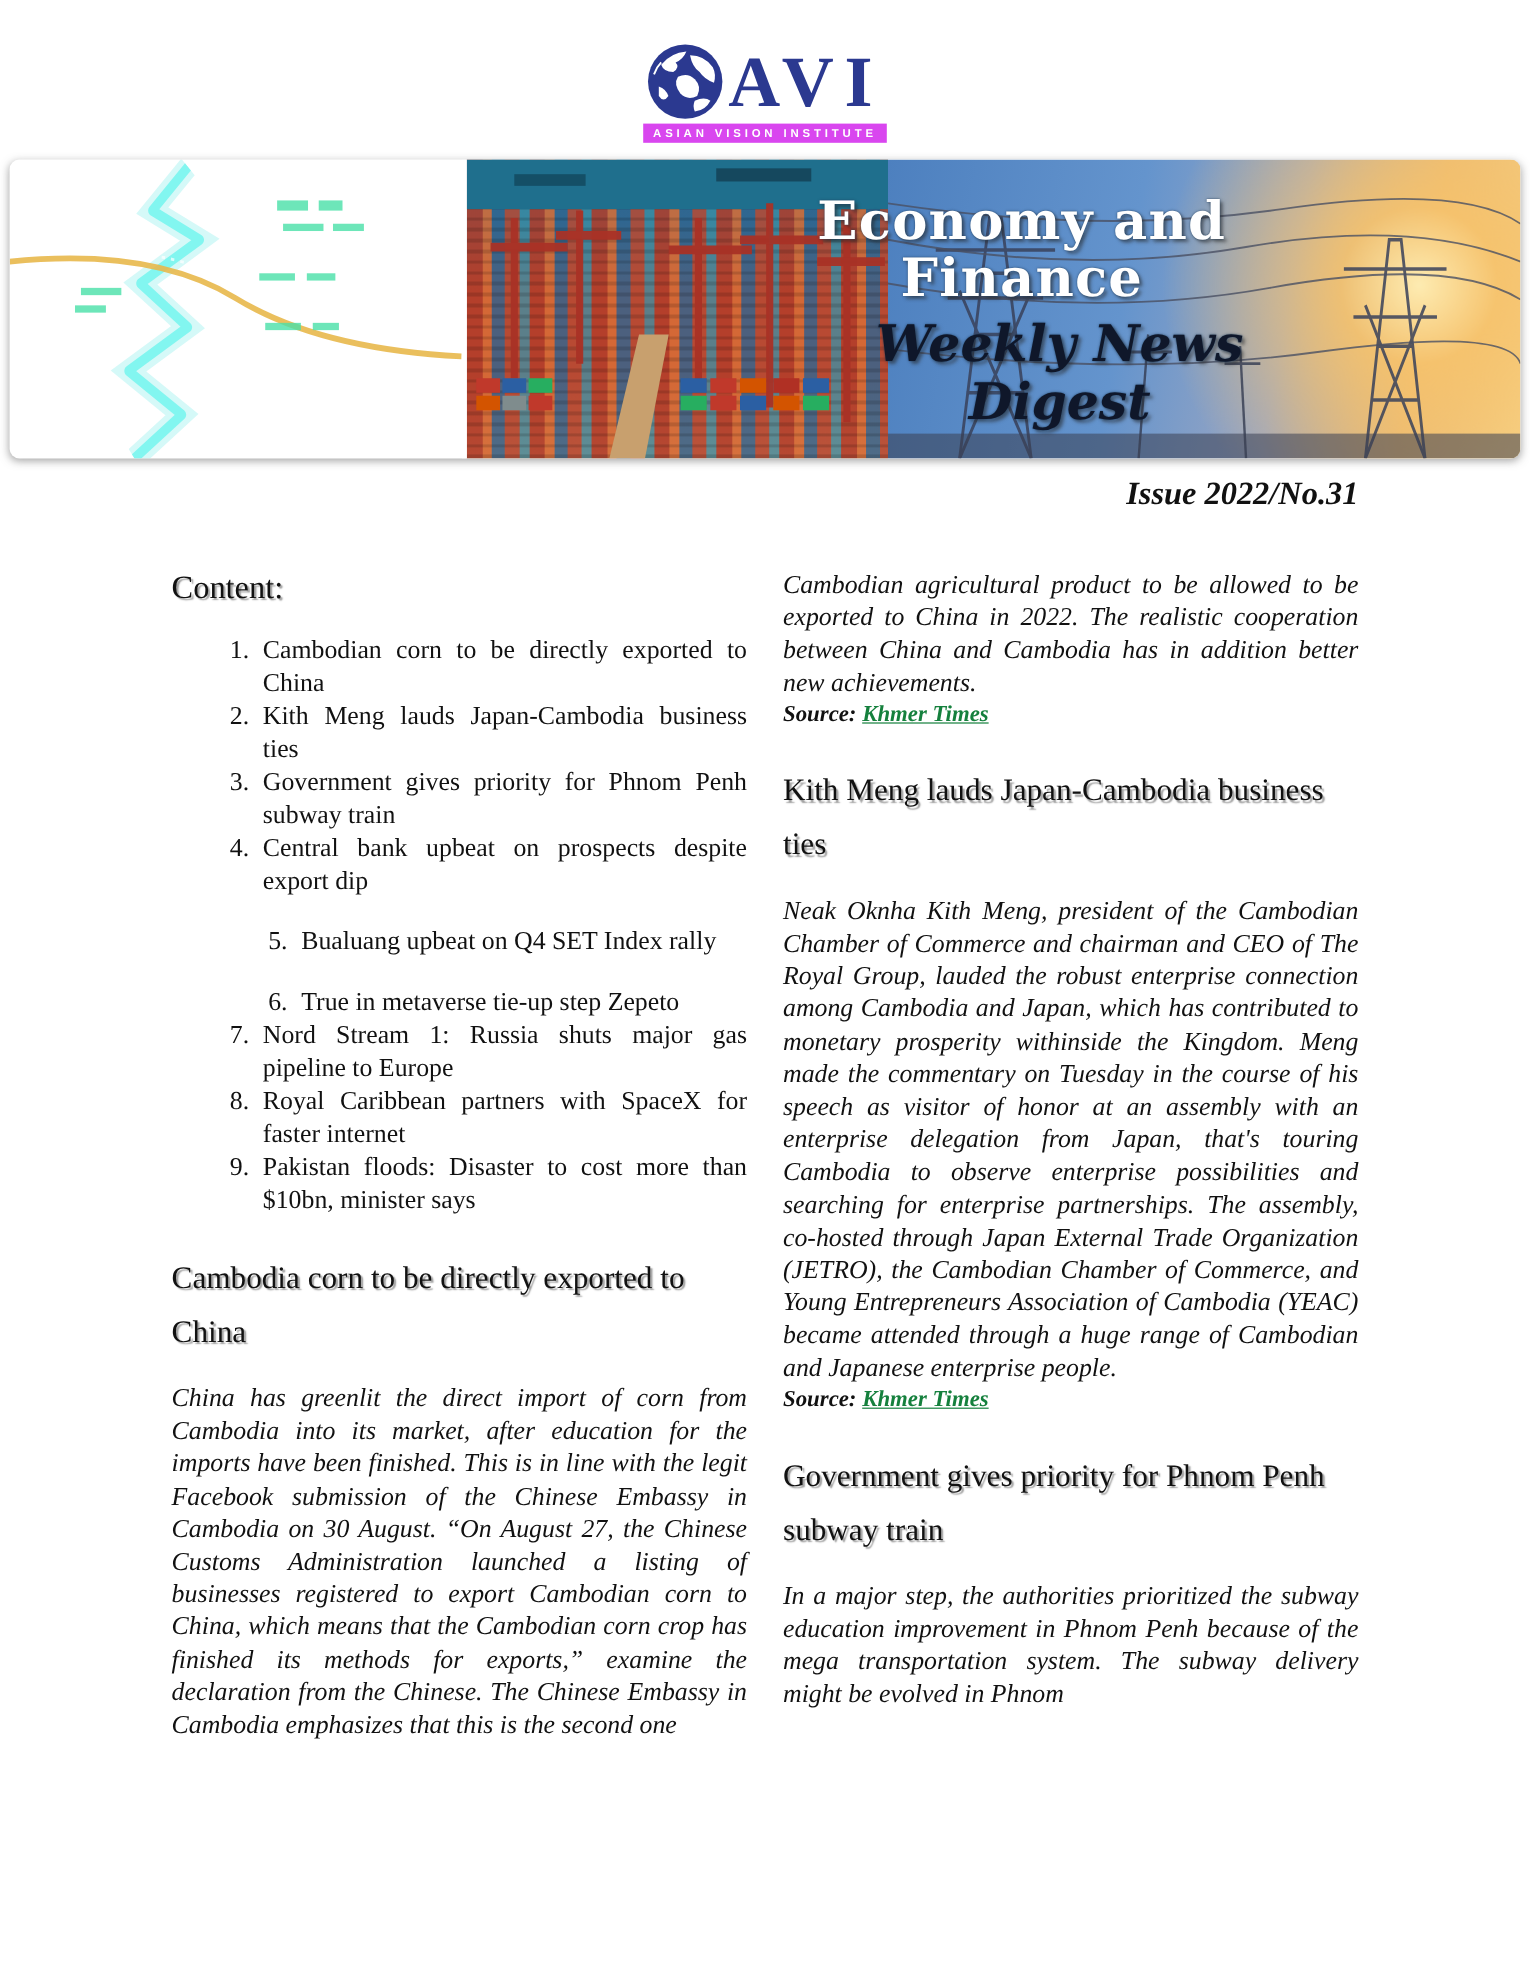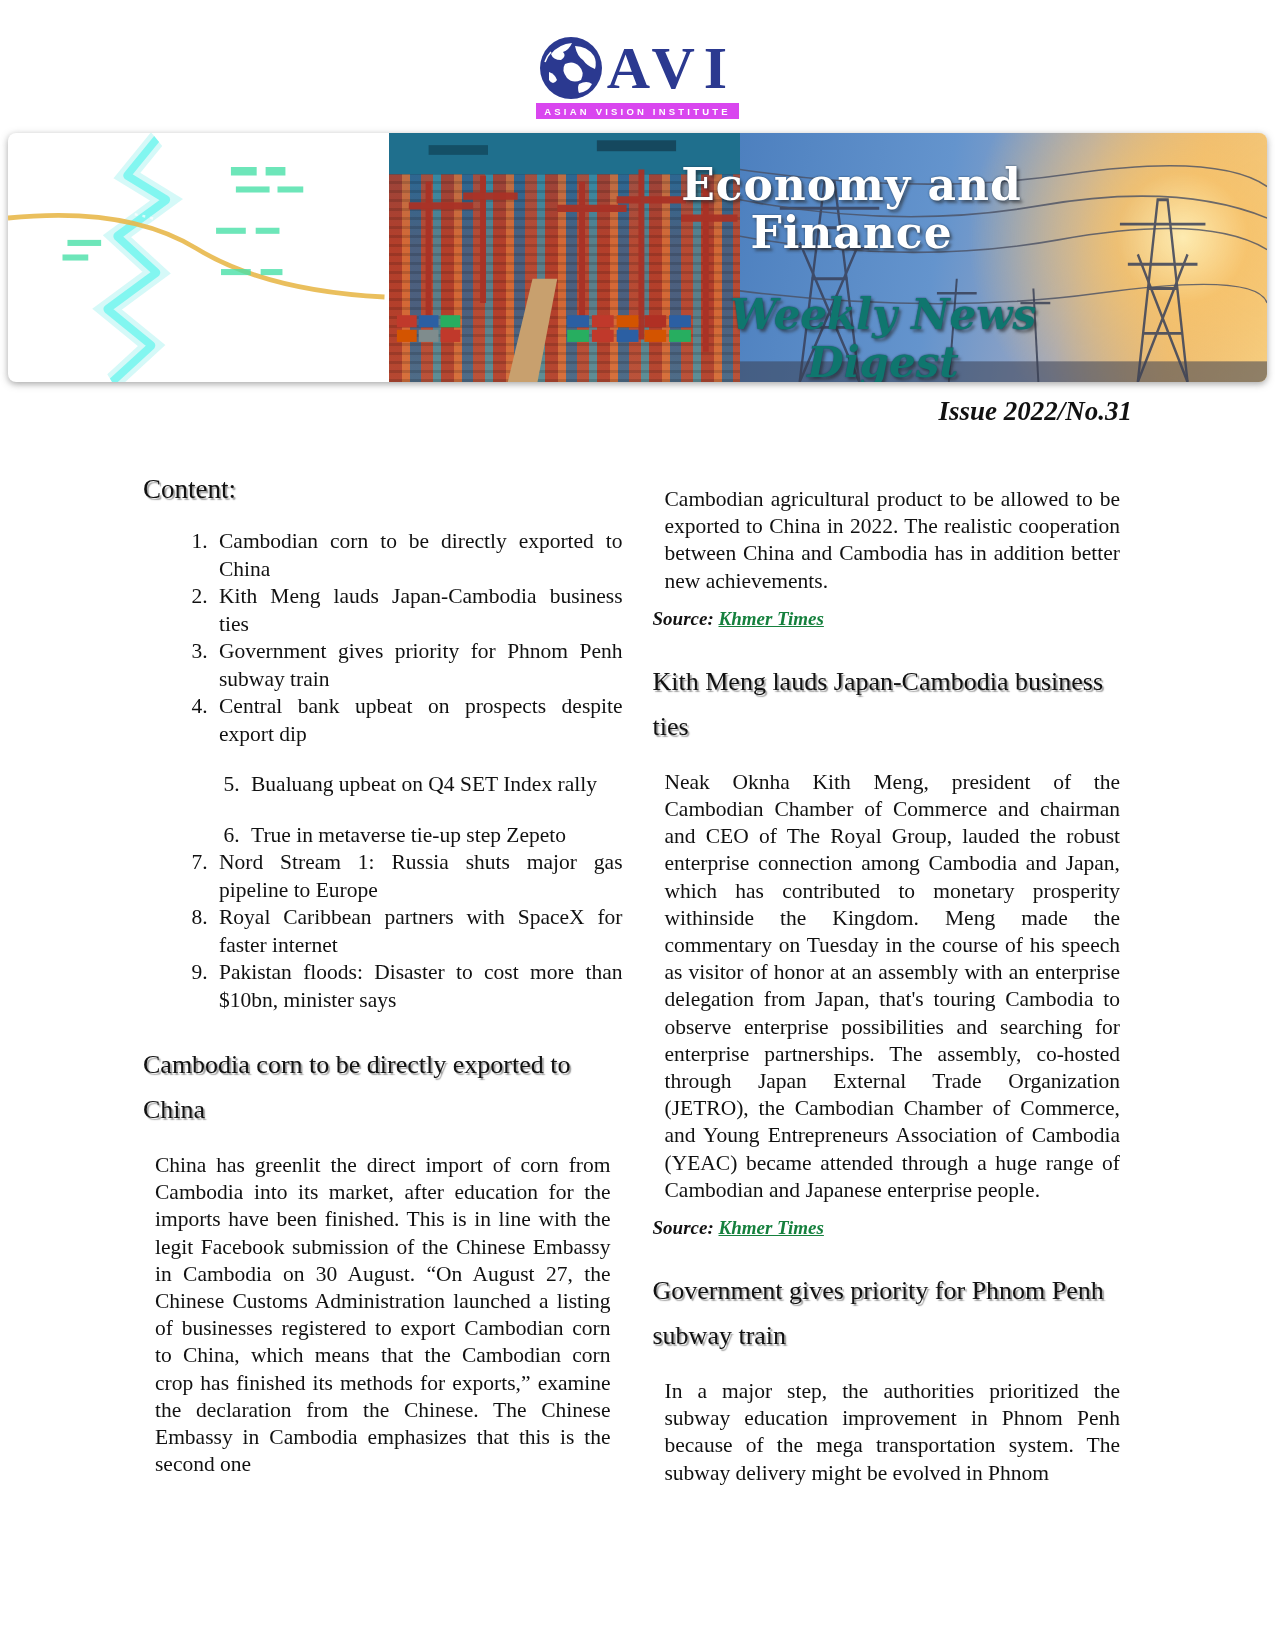--- a/index.html
+++ b/index.html
@@ -77,23 +77,22 @@
     color:#ffffff;
     text-shadow:0 0 2px rgba(30,60,90,.9), 2.5px 2.5px 3px rgba(40,40,40,.55);
     letter-spacing:1px;
   }
   .banner-subtitle{
     position:absolute;top:130px;left:52.5%;width:34%;
     text-align:center;
     font-family:"DejaVu Serif", serif;
     font-style:italic;font-weight:bold;
     font-size:42px;line-height:48px;
-    color:#0f766e;
+    color:#0f172a;
     text-shadow:0 0 2px rgba(30,60,90,.9), 2.5px 2.5px 3px rgba(40,40,40,.55);
-    margin-top:28px;
   }
 
   
   .issue-line{
     margin:14px 143px 0 0;
     text-align:right;
     font-weight:bold;font-style:italic;
     font-size:27px;line-height:30px;
   }
 
@@ -121,23 +120,24 @@
   ol.toc li.gap-above{margin-top:23px;margin-left:32px;}
 
   .article-heading{
     margin:28px 0 20px 0;
     font-size:26px;font-weight:normal;line-height:45px;
     text-shadow:1.8px 1.8px 1.2px rgba(0,0,0,.38);
     text-align:left;
   }
   .col .article-heading:first-child{margin-top:0;}
   p.body{
-    margin:12px;
+    margin:0;
     font-size:21.5px;line-height:27.2px;
     text-align:justify;
+    font-style:italic;
   }
   p.source{
     margin:1px 0 0 0;
     font-size:19px;line-height:24px;
     font-style:italic;font-weight:bold;
   }
   .source-link{
     color:#15803d;
     text-decoration:underline;
     cursor:pointer;

